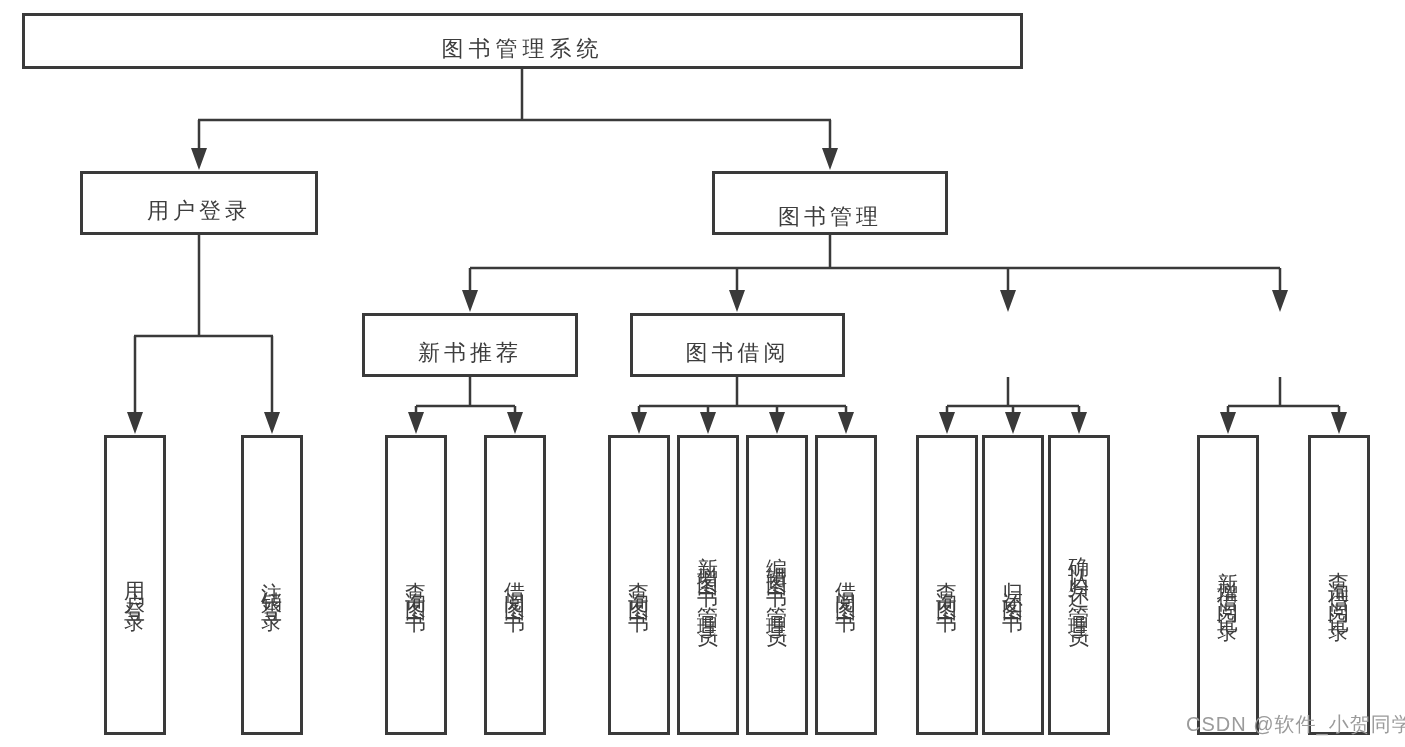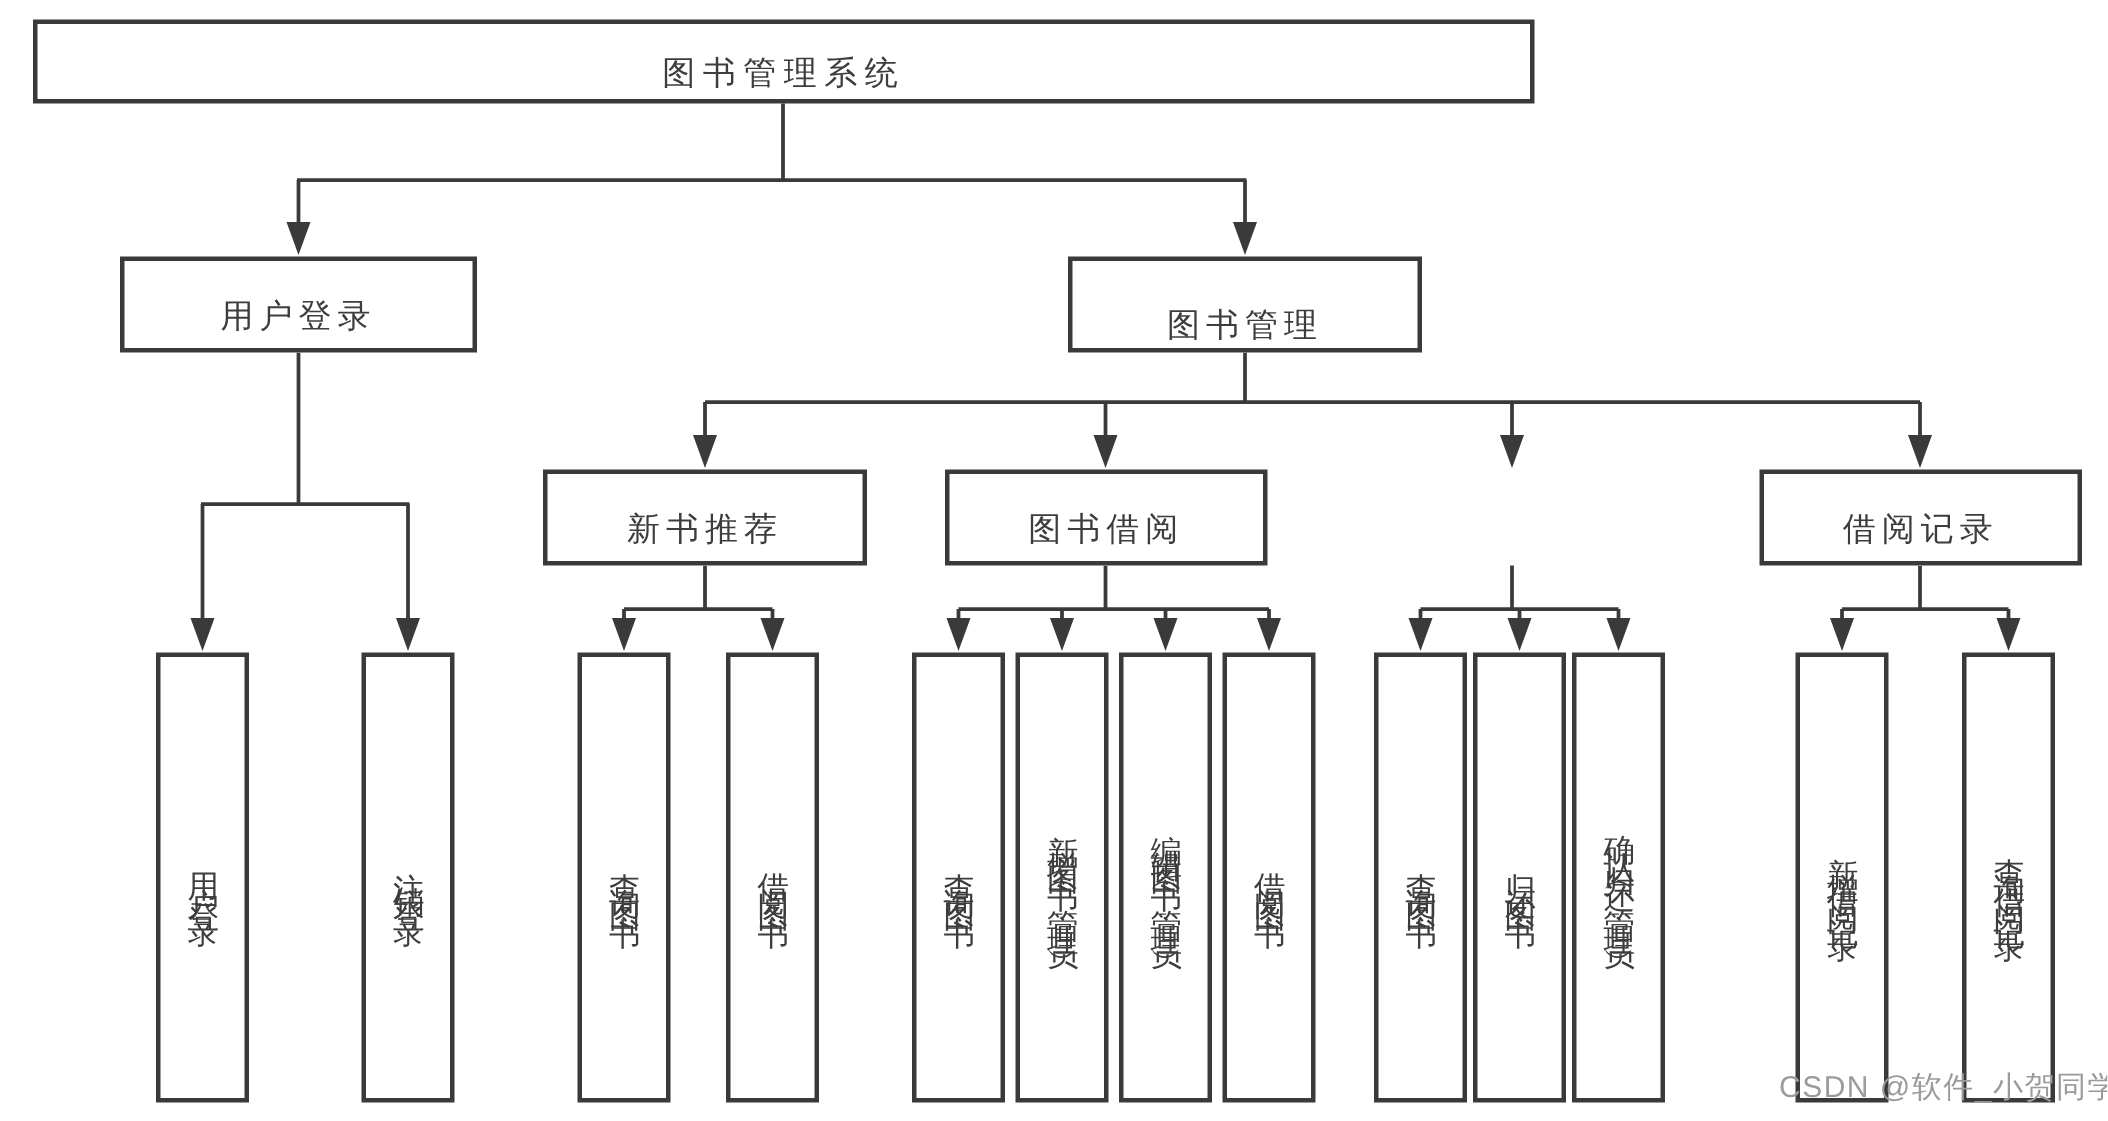--- a/index.html
+++ b/index.html
@@ -112,23 +112,20 @@
   <div class="box" style="left:712px; top:171px; width:236px; height:64px;align-items:flex-end;">
     <span class="lbl">图书管理</span>
   </div>
 
   <div class="box" style="left:362px; top:313px; width:216px; height:64px;text-align:center;">
     <span class="lbl">新书推荐</span>
   </div>
   <div class="box" style="left:630px; top:313px; width:215px; height:64px;">
     <span class="lbl">图书借阅</span>
   </div>
-  <div class="box" style="left:1173px; top:313px; width:215px; height:64px;">
-    <span class="lbl">借阅记录</span>
-  </div>
 
   <div class="box leaf" style="left:104px; top:435px; width:62px; height:300px;">
     <span class="lbl-v">用户登录</span>
   </div>
   <div class="box leaf" style="left:241px; top:435px; width:62px; height:300px;">
     <span class="lbl-v">注销登录</span>
   </div>
 
   <div class="box leaf" style="left:385px; top:435px; width:62px; height:300px;">
     <span class="lbl-v">查询图书</span>

